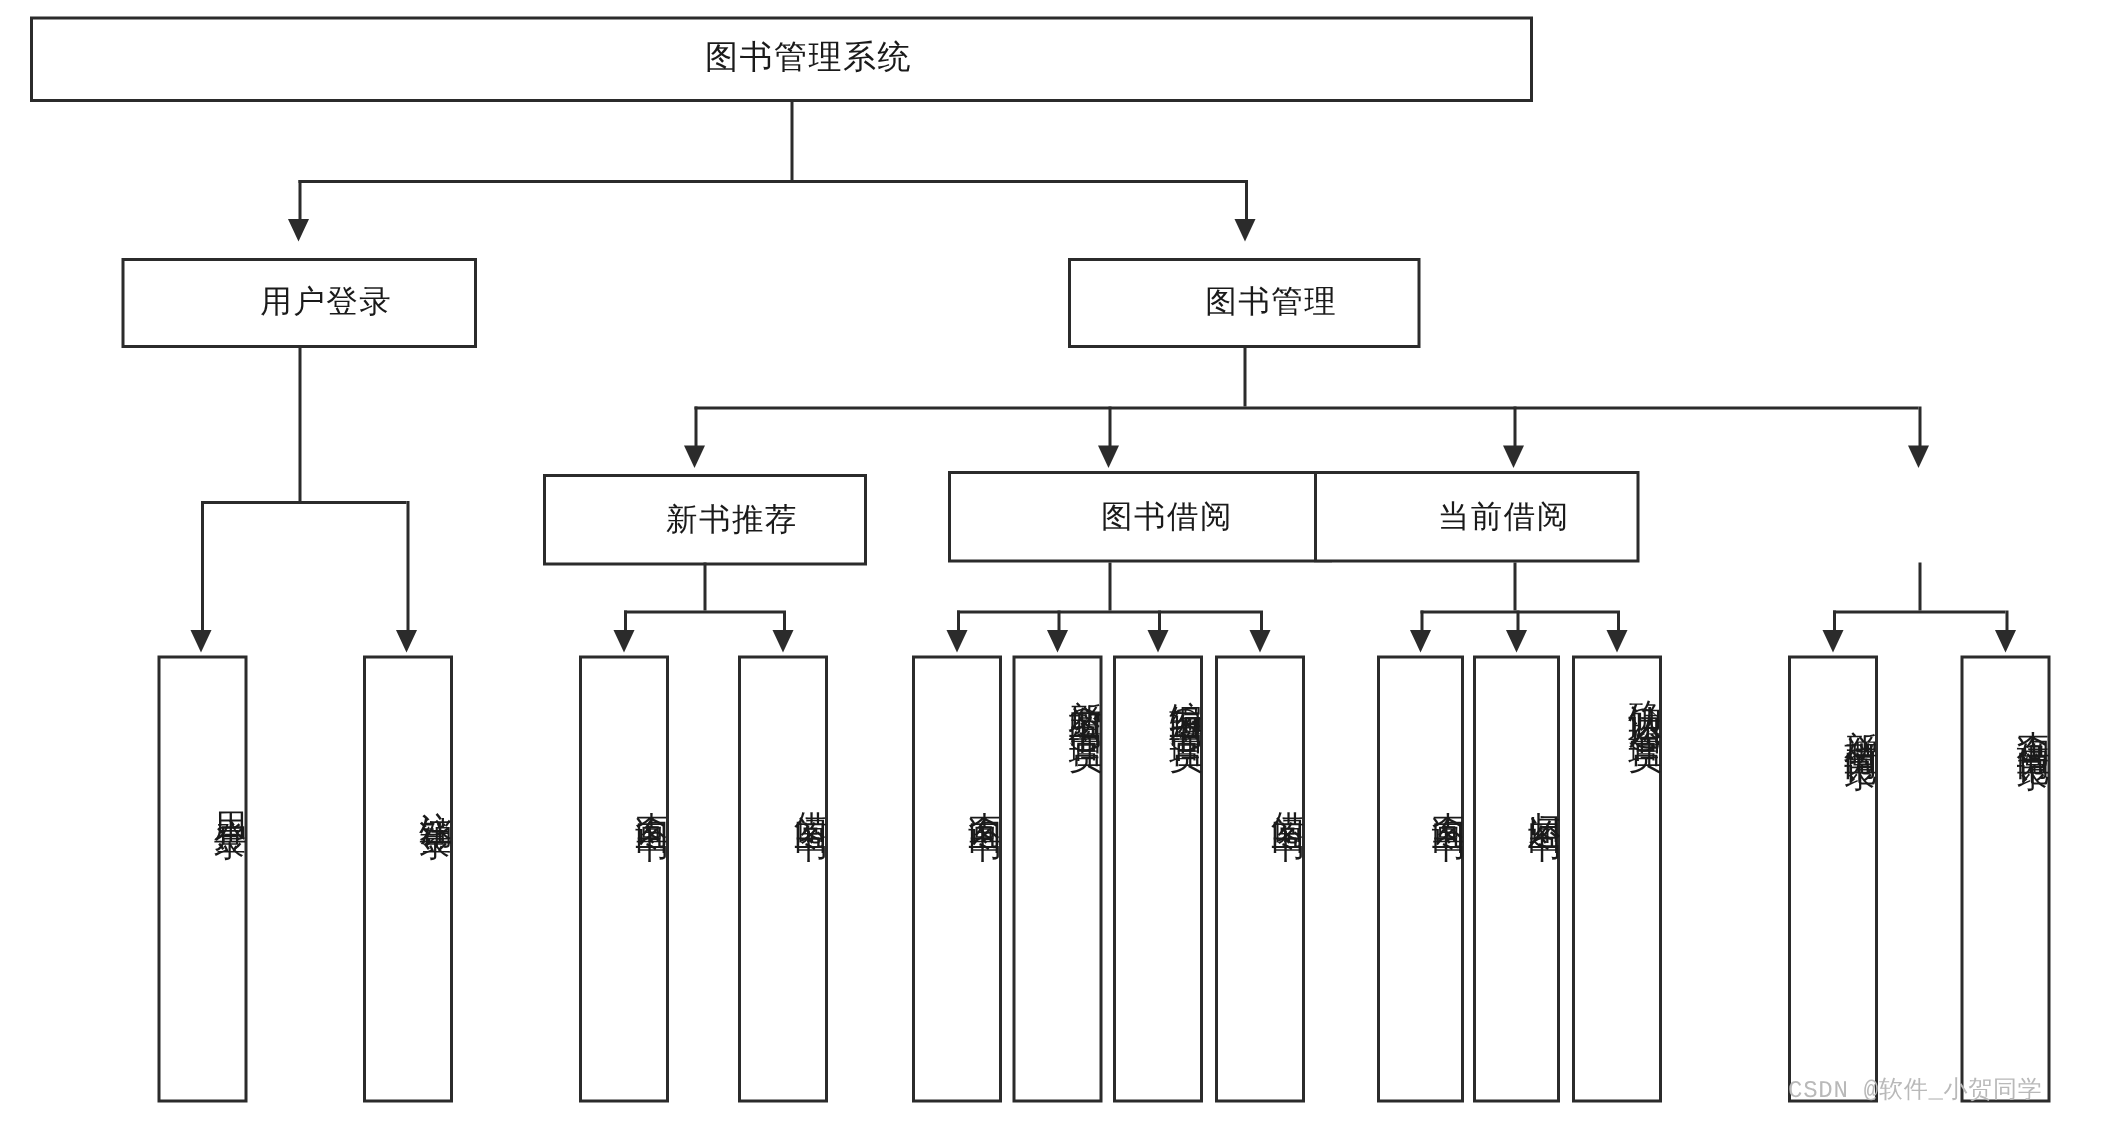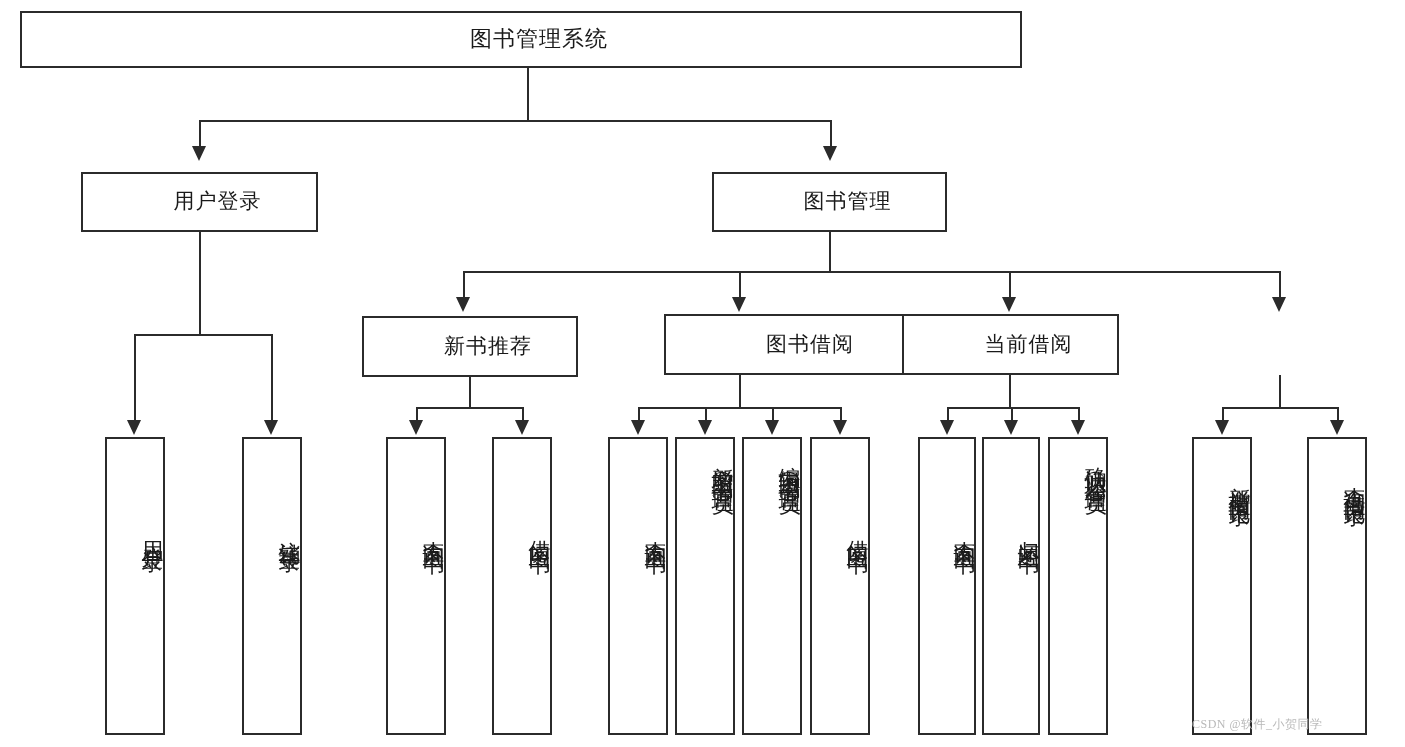--- a/index.html
+++ b/index.html
@@ -42,25 +42,25 @@
   .hline{position:absolute;height:0;border-top:2px solid #2b2b2b;}
   .arrow{
     position:absolute;
     width:0;height:0;
     border-left:7px solid transparent;
     border-right:7px solid transparent;
     border-top:15px solid #2b2b2b;
   }
   .watermark{
     position:absolute;
-    font-size:12px;
+    font-size:16px;
     color:#b9b9b9;
     white-space:nowrap;
     letter-spacing:0.5px;
-    font-family:Liberation Serif, serif;
+    font-family:Liberation Mono, monospace;
   }
 </style>
 </head>
 <body>
 
 <div id="canvas">
 
   <div class="node title-node" style="left:20px;top:11px;width:1002px;height:57px;">
     <span class="lbl">图书管理系统</span>
   </div>
@@ -87,24 +87,24 @@
   <div class="vline" style="left:739px;top:271px;height:28px;"></div>
   <div class="arrow" style="left:732px;top:297px;"></div>
   <div class="vline" style="left:1009px;top:271px;height:28px;"></div>
   <div class="arrow" style="left:1002px;top:297px;"></div>
   <div class="vline" style="left:1279px;top:271px;height:28px;"></div>
   <div class="arrow" style="left:1272px;top:297px;"></div>
 
   <div class="node h-node" style="left:362px;top:316px;width:216px;height:61px;">
     <span class="lbl">新书推荐</span>
   </div>
-  <div class="node h-node" style="left:664px;top:314px;width:256px;height:61px;">
+  <div class="node h-node" style="left:632px;top:314px;width:256px;height:61px;">
     <span class="lbl">图书借阅</span>
   </div>
-  <div class="node h-node" style="left:902px;top:314px;width:217px;height:61px;">
+  <div class="node h-node" style="left:876px;top:314px;width:217px;height:61px;">
     <span class="lbl">当前借阅</span>
   </div>
 
   <div class="vline" style="left:199px;top:232px;height:102px;"></div>
   <div class="hline" style="left:134px;top:334px;width:137px;"></div>
   <div class="vline" style="left:134px;top:334px;height:88px;"></div>
   <div class="arrow" style="left:127px;top:420px;"></div>
   <div class="vline" style="left:271px;top:334px;height:88px;"></div>
   <div class="arrow" style="left:264px;top:420px;"></div>
 

